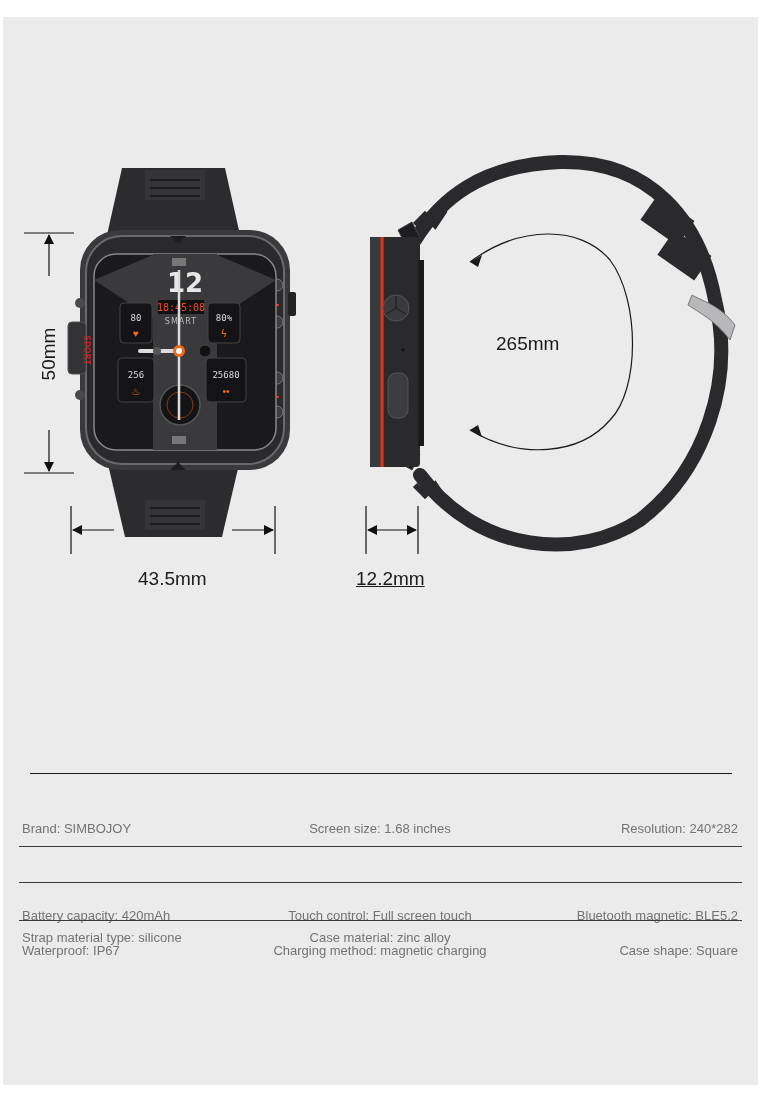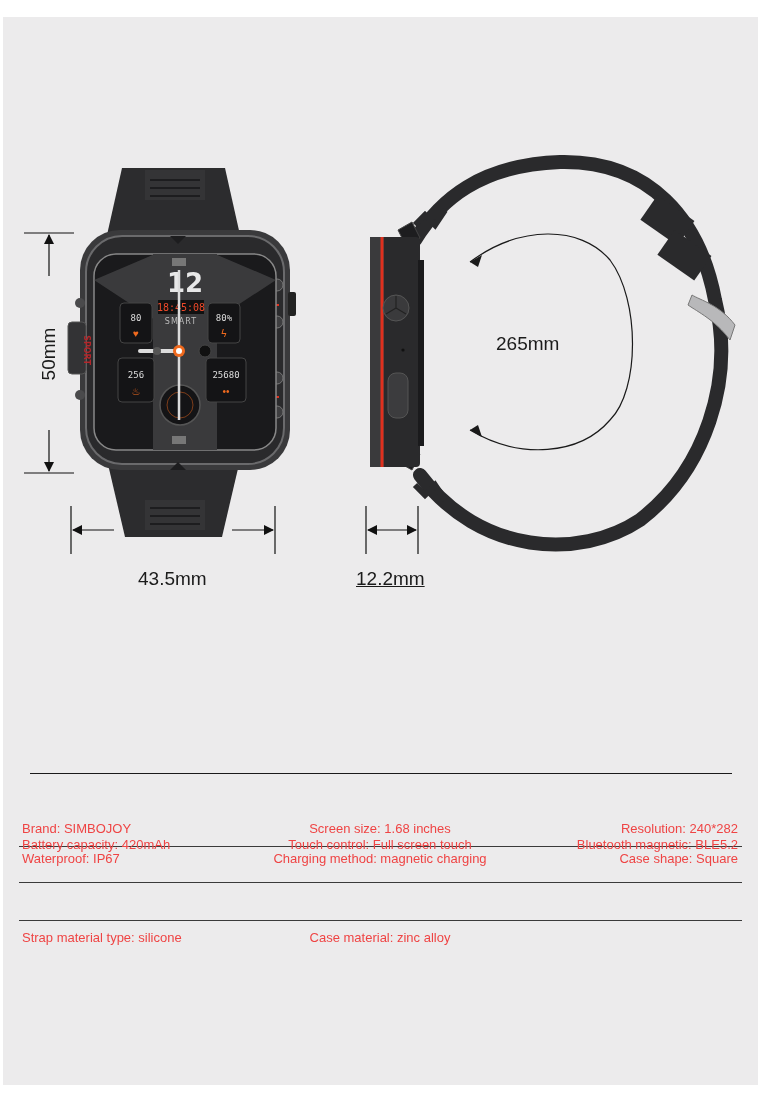--- a/index.html
+++ b/index.html
@@ -3,21 +3,21 @@
 <meta charset="utf-8">
 <style>
   html,body{margin:0;padding:0;background:#ffffff;}
   body{width:762px;height:1100px;position:relative;overflow:hidden;font-family:"Liberation Sans",sans-serif;}
   .panel{position:absolute;left:3px;top:17px;width:755px;height:1068px;background:#ecebec;}
   .abs{position:absolute;}
   .dim-label{position:absolute;font-size:19px;color:#1b1b1b;font-family:"Liberation Sans",sans-serif;white-space:nowrap;}
   .dim-v{transform:rotate(-90deg);transform-origin:center;}
   .spec-rule{position:absolute;left:19px;width:723px;height:1px;background:#3a3a3a;}
   .spec-top{position:absolute;left:30px;width:702px;height:1px;background:#1a1a1a;top:773px;}
-  .spec-row{position:absolute;left:22px;width:716px;height:20px;font-size:13px;color:#ef4444;}
+  .spec-row{position:absolute;left:22px;width:716px;height:20px;font-size:13px;color:#737373;}
   .spec-row span{position:absolute;top:0;white-space:nowrap;}
   .c1{left:0;}
   .c2{left:50%;transform:translateX(-50%);}
   .c3{right:0;}
 </style>
 </head>
 <body>
 
 <div class="panel"></div>
 
@@ -160,28 +160,28 @@
 
 <div class="spec-top"></div>
 
 <div class="spec-row" style="top:821px;">
   <span class="c1">Brand: SIMBOJOY</span>
   <span class="c2">Screen size: 1.68 inches</span>
   <span class="c3">Resolution: 240*282</span>
 </div>
 <div class="spec-rule" style="top:846px;"></div>
 
-<div class="spec-row" style="top:837px;">
+<div class="spec-row" style="top:908px;">
   <span class="c1">Battery capacity: 420mAh</span>
   <span class="c2">Touch control: Full screen touch</span>
   <span class="c3">Bluetooth magnetic: BLE5.2</span>
 </div>
 <div class="spec-rule" style="top:882px;"></div>
 
-<div class="spec-row" style="top:851px;">
+<div class="spec-row" style="top:943px;">
   <span class="c1">Waterproof: IP67</span>
   <span class="c2">Charging method: magnetic charging</span>
   <span class="c3">Case shape: Square</span>
 </div>
 <div class="spec-rule" style="top:920px;"></div>
 
 <div class="spec-row" style="top:930px;">
   <span class="c1">Strap material type: silicone</span>
   <span class="c2">Case material: zinc alloy</span>
   <span class="c3"></span>

